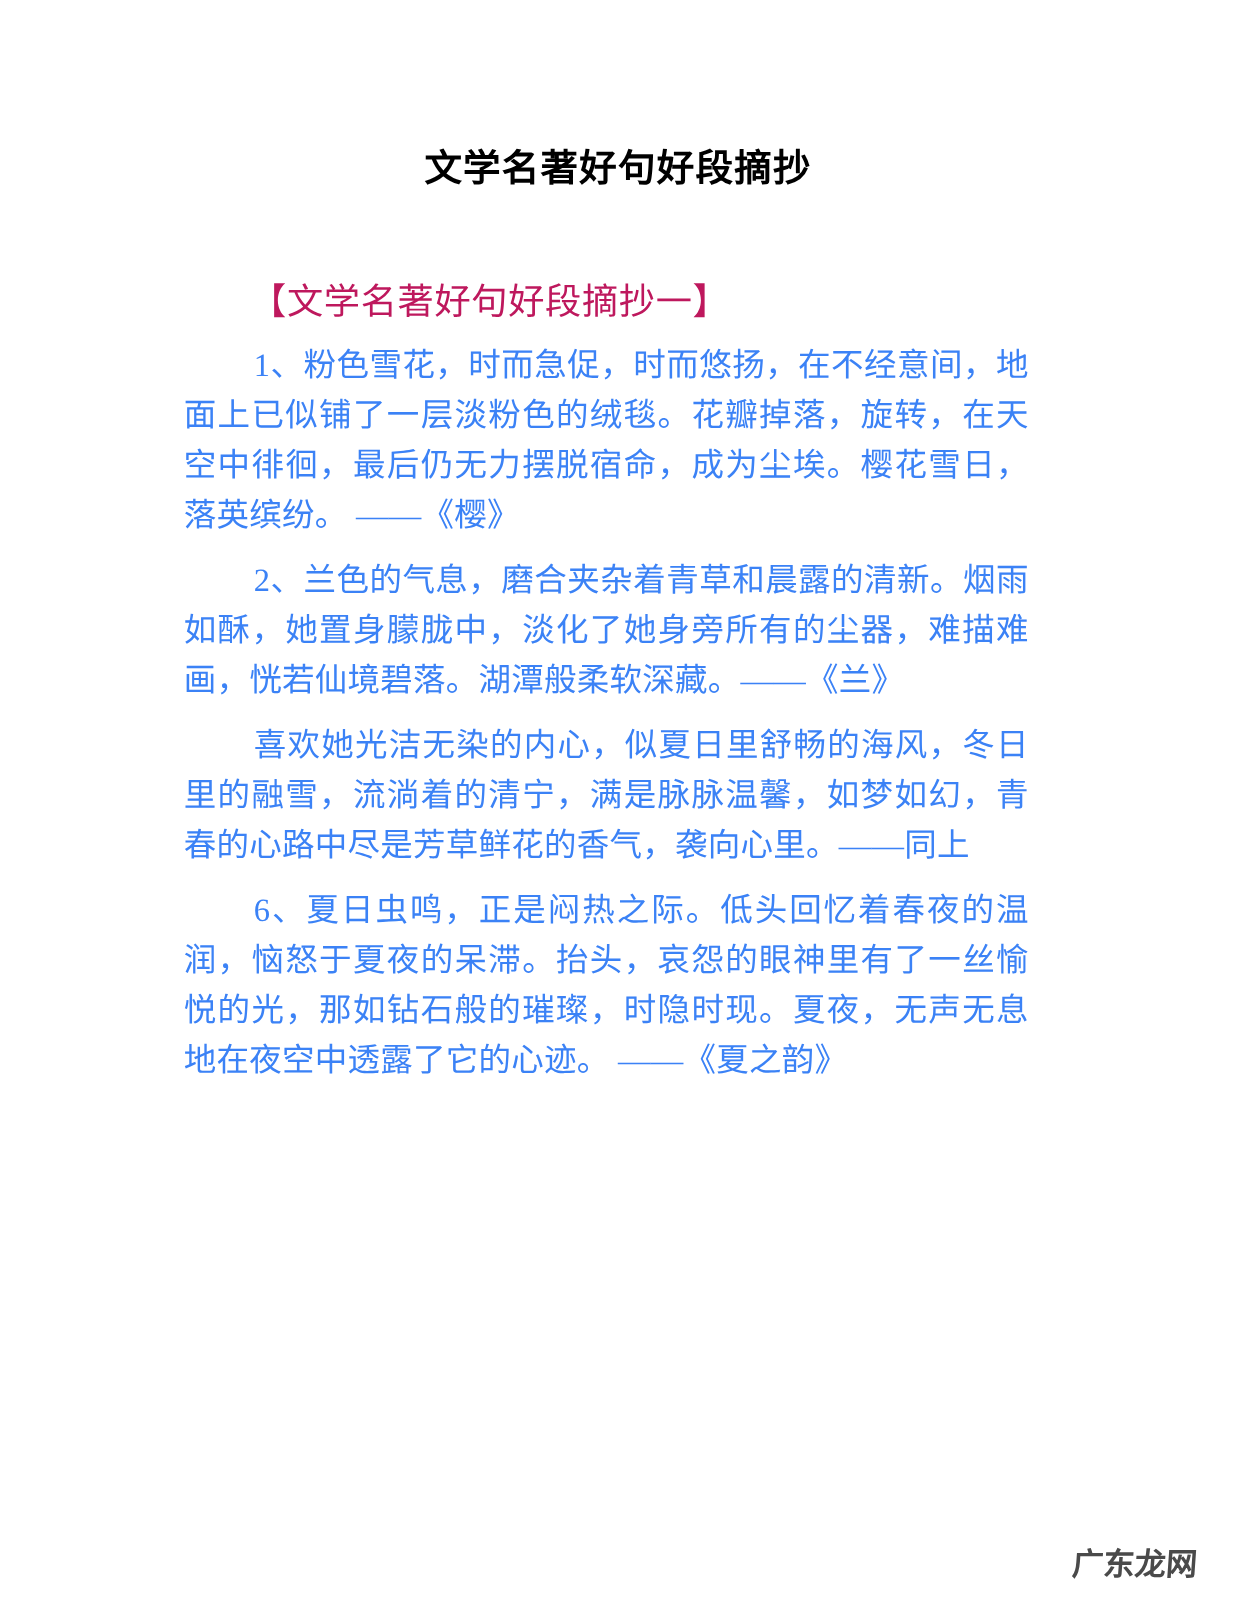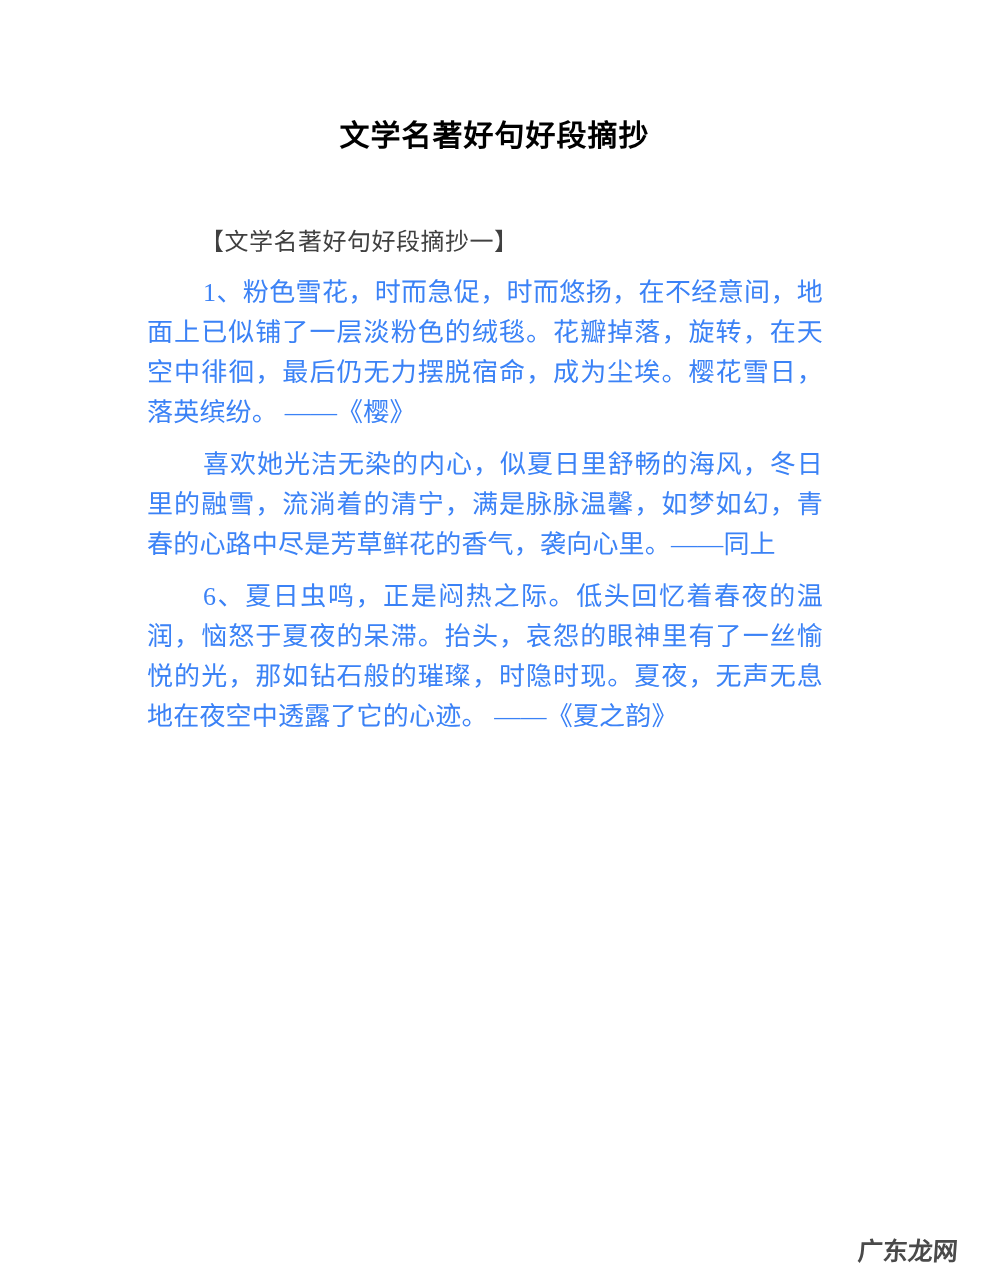--- a/index.html
+++ b/index.html
@@ -43,25 +43,25 @@
   
   .content {
     position: absolute;
     top: 222px;
     left: 147px;
     width: 676px;
   }
 
   .section-heading {
     font-family: "Liberation Serif", "DejaVu Serif", serif;
-    font-size: 24px;
+    font-size: 29px;
     line-height: 40px;
     margin: 0 0 11px 0;
     padding-left: 53px;
-    color: #404040;
+    color: #be185d;
     letter-spacing: 0.5px;
   }
 
   p.para {
     margin: 0 0 12px 0;
     font-family: "Liberation Serif", "DejaVu Serif", serif;
     font-size: 26px;
     line-height: 40px;
     text-align: justify;
     text-justify: inter-character;
@@ -111,20 +111,21 @@
 <div class="page">
 
   <div class="doc-title">文学名著好句好段摘抄</div>
 
   <div class="content">
 
     <div class="section-heading">【文学名著好句好段摘抄一】</div>
 
     <p class="para">1、粉色雪花，时而急促，时而悠扬，在不经意间，地面上已似铺了一层淡粉色的绒毯。花瓣掉落，旋转，在天空中徘徊，最后仍无力摆脱宿命，成为尘埃。樱花雪日，落英缤纷。 ——《樱》</p>
 
+    <p class="para">2、兰色的气息，磨合夹杂着青草和晨露的清新。烟雨如酥，她置身朦胧中，淡化了她身旁所有的尘器，难描难画，恍若仙境碧落。湖潭般柔软深藏。——《兰》</p>
 
 
     <p class="para">喜欢她光洁无染的内心，似夏日里舒畅的海风，冬日里的融雪，流淌着的清宁，满是脉脉温馨，如梦如幻，青春的心路中尽是芳草鲜花的香气，袭向心里。——同上</p>
 
 
 
     <p class="para">6、夏日虫鸣，正是闷热之际。低头回忆着春夜的温润，恼怒于夏夜的呆滞。抬头，哀怨的眼神里有了一丝愉悦的光，那如钻石般的璀璨，时隐时现。夏夜，无声无息地在夜空中透露了它的心迹。 ——《夏之韵》</p>
 
   </div>
 

